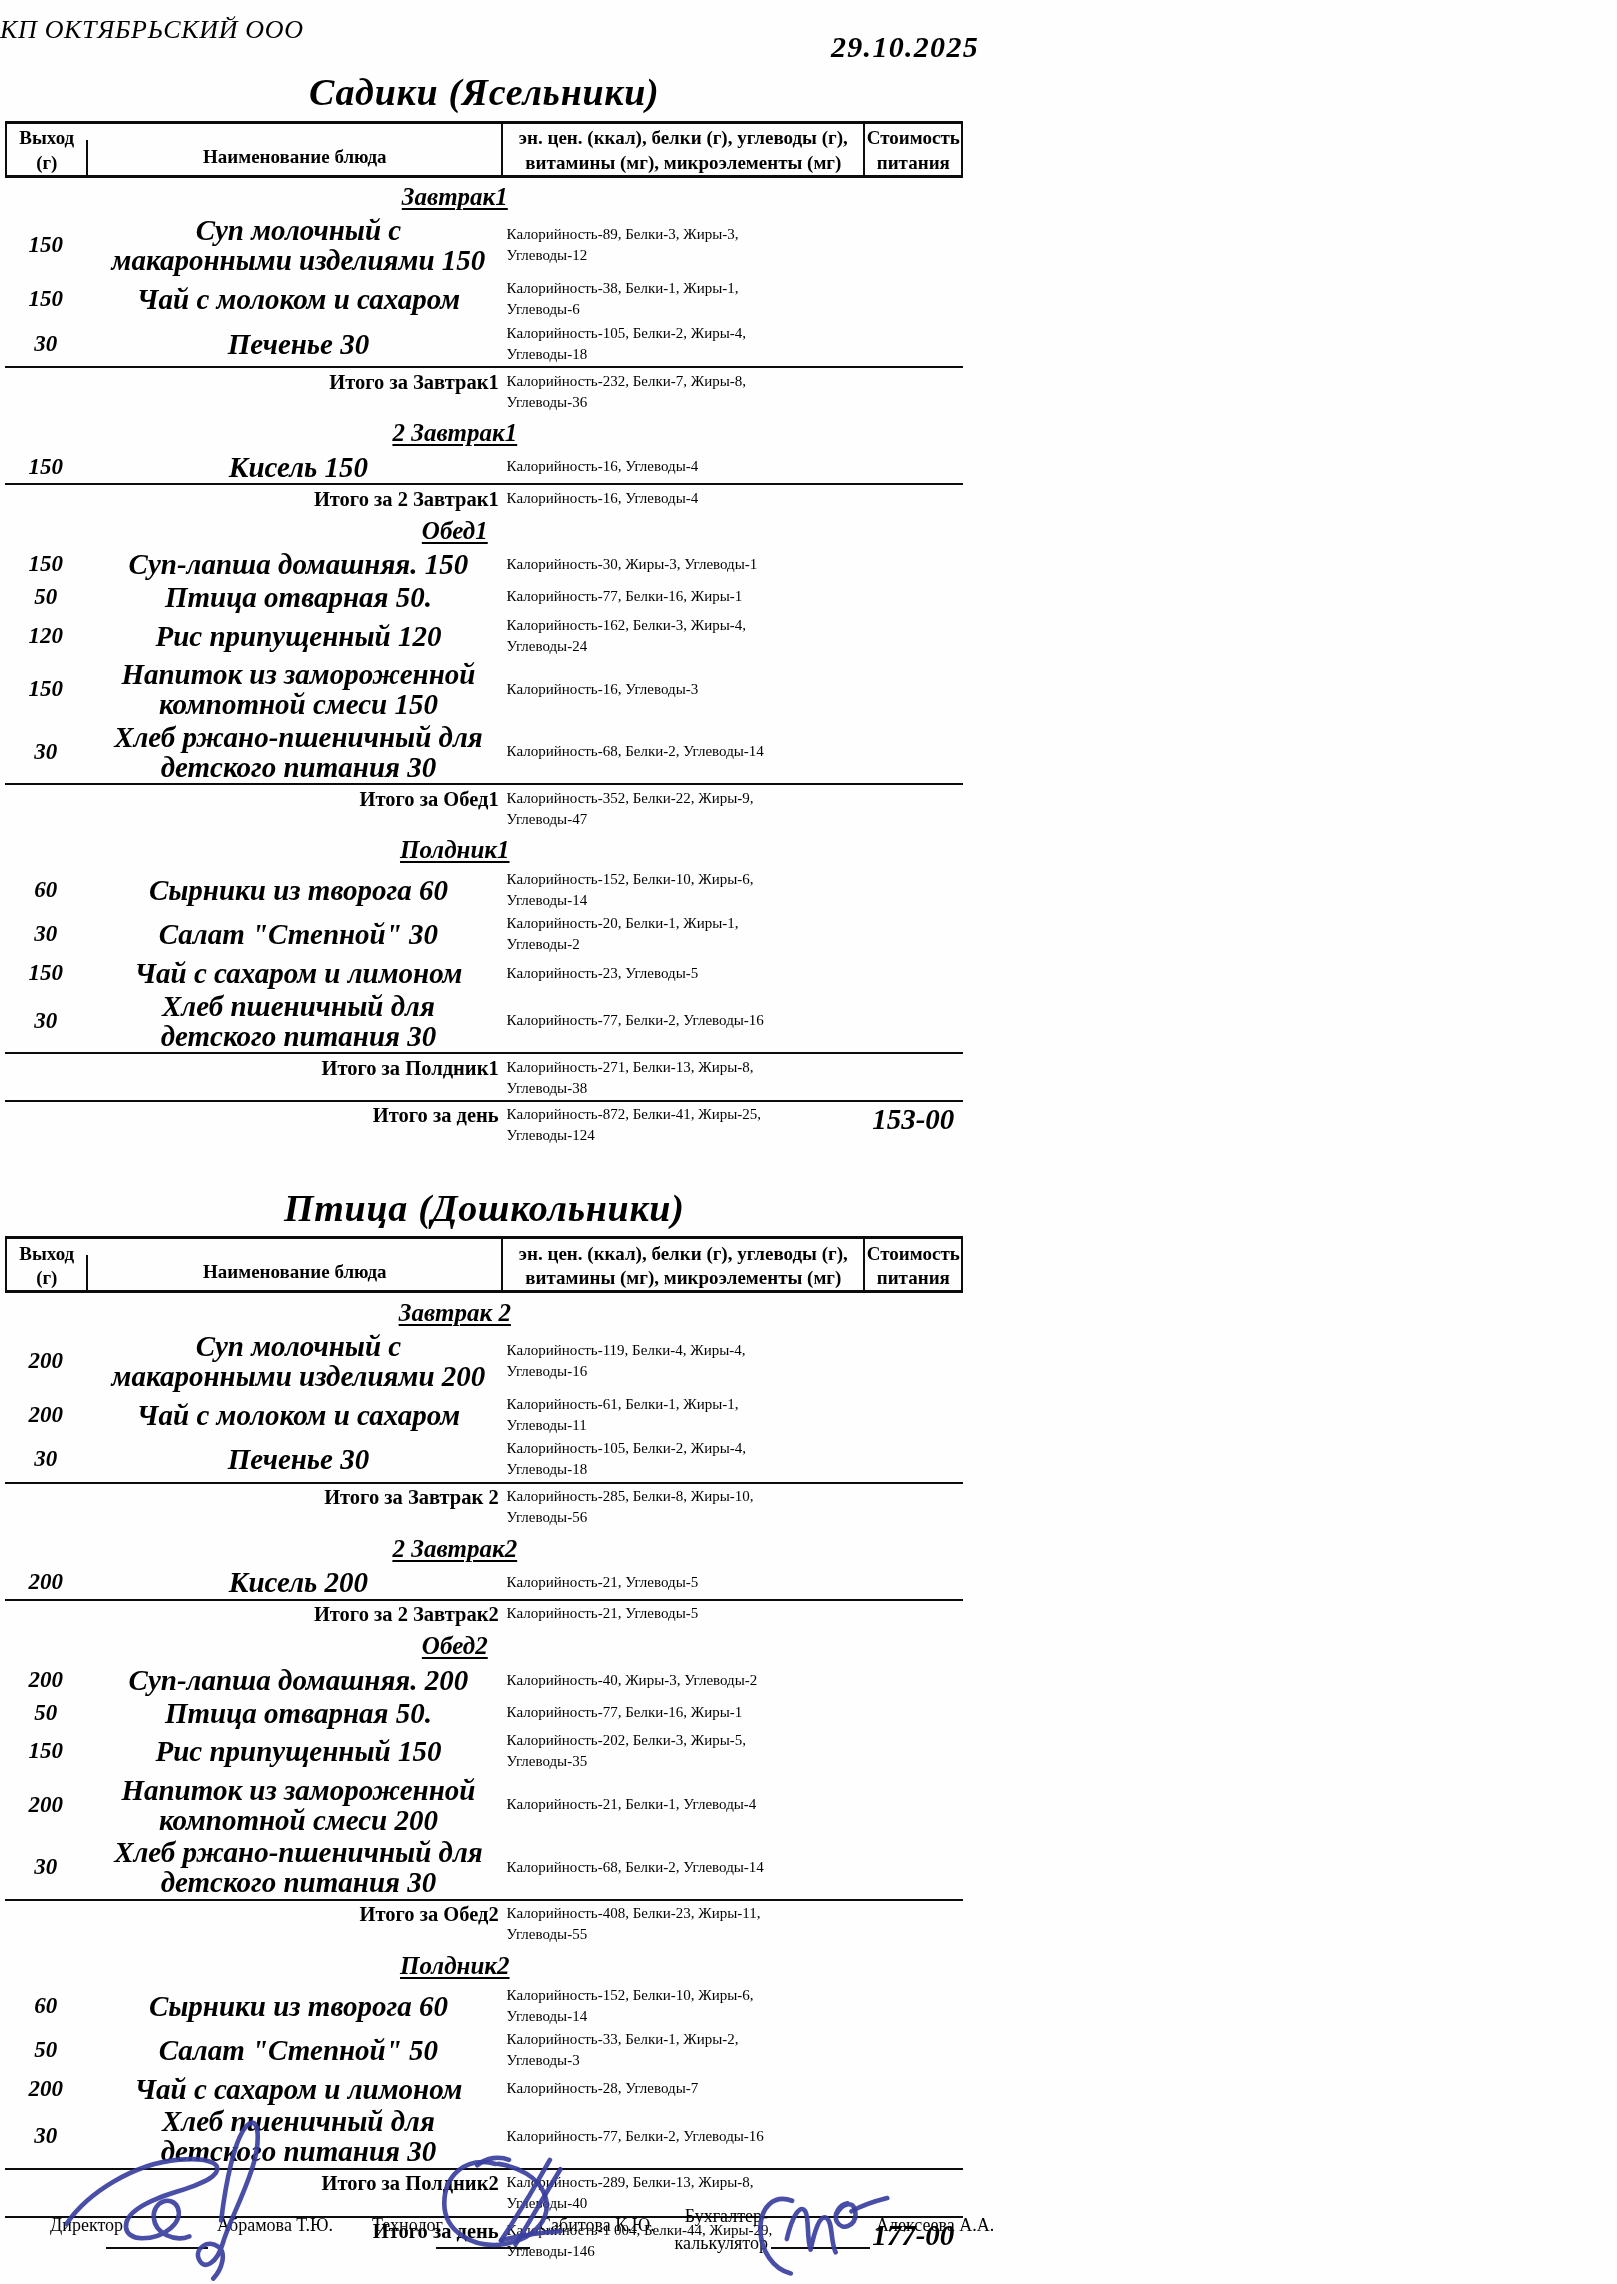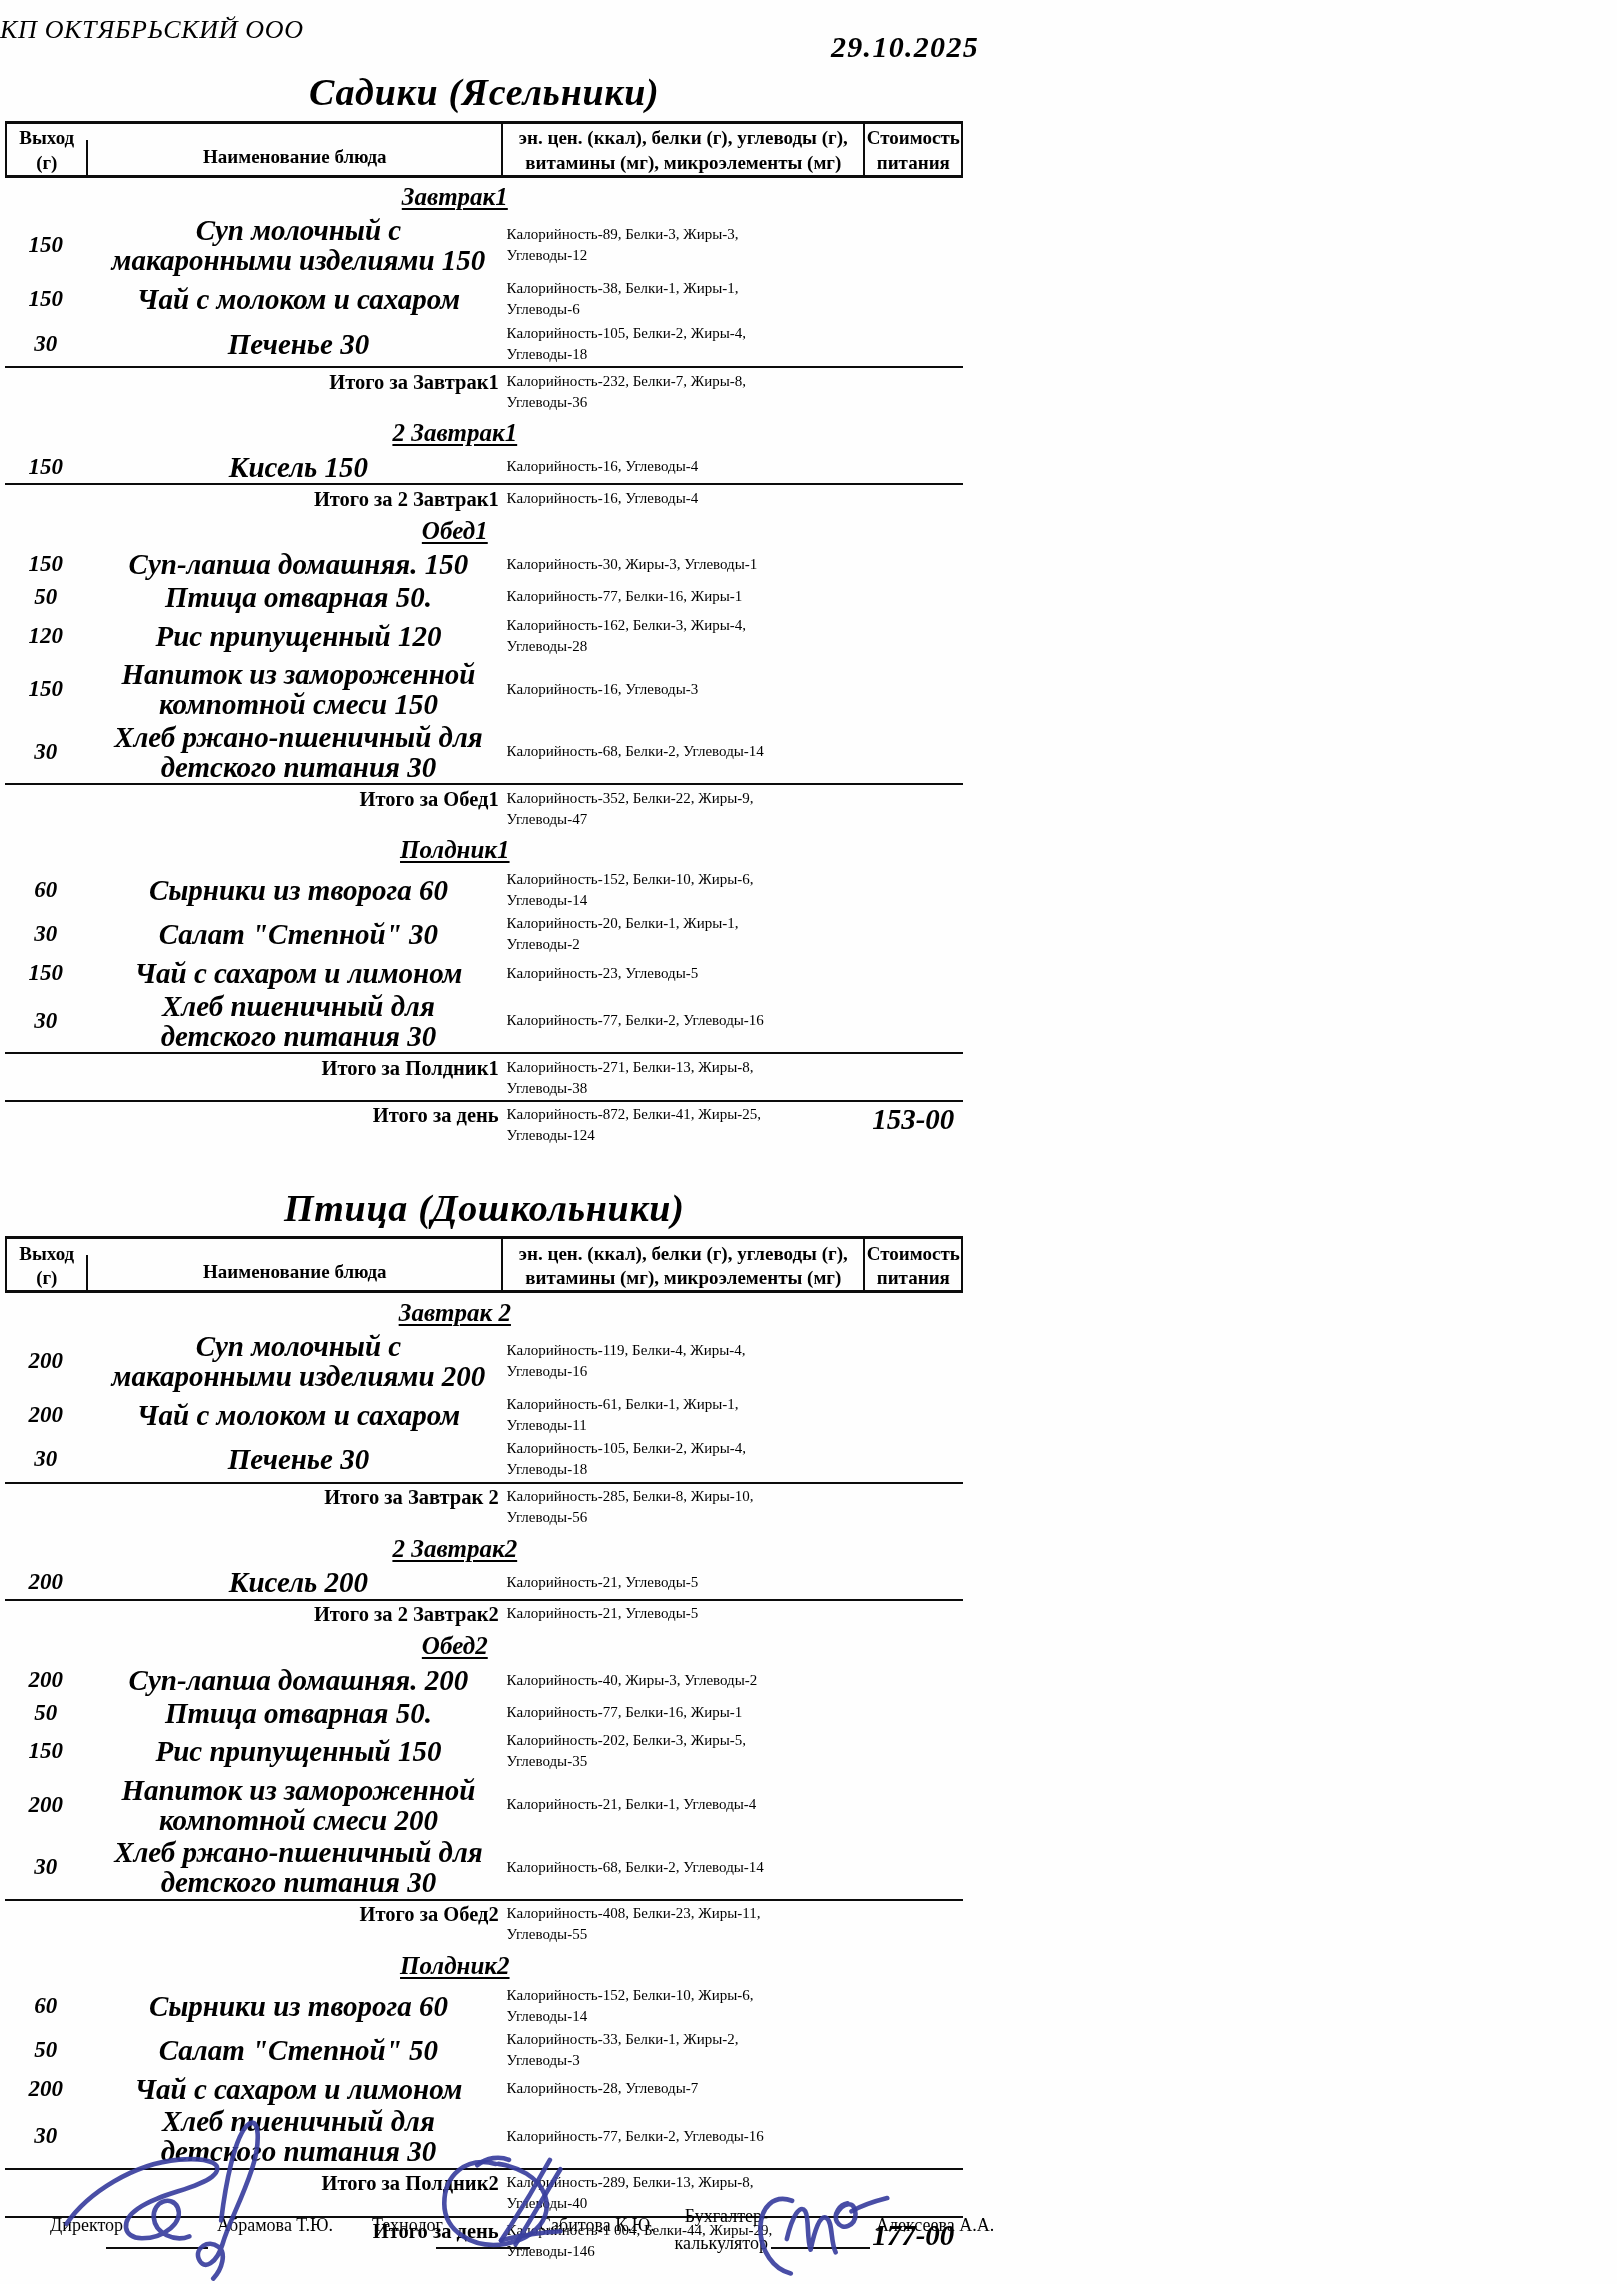--- a/index.html
+++ b/index.html
@@ -133,21 +133,21 @@
       <div class="row">
         <div class="cell portion">50</div>
         <div class="cell dish">Птица отварная 50.</div>
         <div class="cell nutr">Калорийность-77, Белки-16, Жиры-1</div>
         <div class="cell"></div>
       </div>
       <div class="row">
         <div class="cell portion">120</div>
         <div class="cell dish">Рис припущенный 120</div>
         <div class="cell nutr">Калорийность-162, Белки-3, Жиры-4,
-Углеводы-28</div>
+Углеводы-24</div>
         <div class="cell"></div>
       </div>
       <div class="row">
         <div class="cell portion">150</div>
         <div class="cell dish">Напиток из замороженной
 компотной смеси 150</div>
         <div class="cell nutr">Калорийность-16, Углеводы-3</div>
         <div class="cell"></div>
       </div>
       <div class="row">

